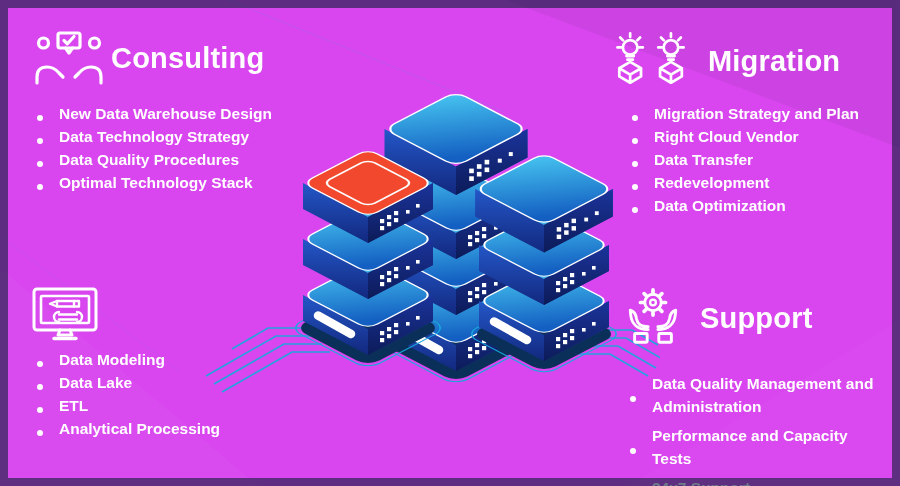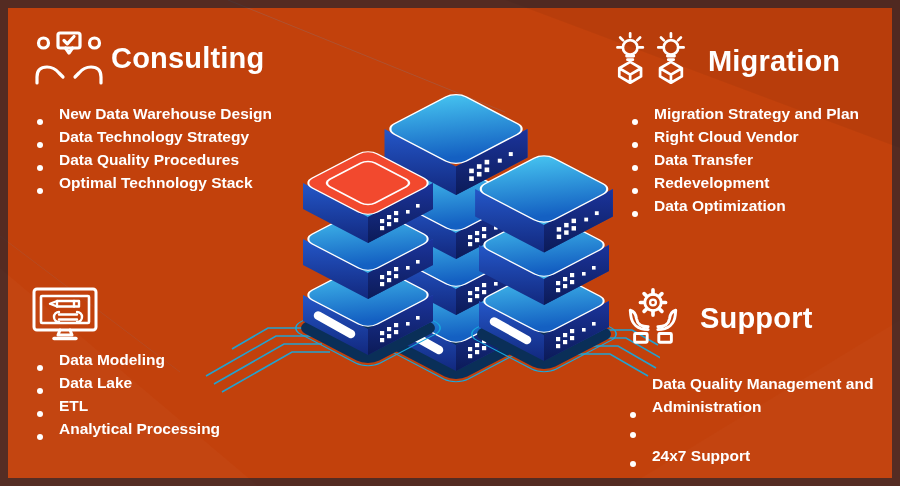--- a/index.html
+++ b/index.html
@@ -1,30 +1,30 @@
 <!DOCTYPE html>
 <html><head>
 <meta charset="utf-8">
 <style>
   html,body{margin:0;padding:0;background:#09243f;}
   .canvas{
     position:relative;width:900px;height:486px;overflow:hidden;
-    background:#c2410c;
+    background:#d946ef;
     font-family:"Liberation Sans",sans-serif;
   }
   .frame{position:absolute;inset:0;border:8px solid rgba(6,27,50,.58);pointer-events:none;z-index:6}
   .bg-decor,.illu{position:absolute;}
   .bg-decor{inset:0;width:900px;height:486px;z-index:0}
   .illu{left:180px;top:80px;width:480px;height:360px;z-index:1}
   .section{position:absolute;color:#fff;z-index:3}
   .sec-header{display:flex;align-items:center}
   .sec-header h2{margin:0;font-size:29px;font-weight:700;letter-spacing:.2px;color:#fff}
   .hdr-icon{flex:0 0 auto}
   ul.svc{list-style:none;margin:0;padding:0}
-  ul.svc li{display:flex;align-items:flex-end;font-size:15.5px;font-weight:600;line-height:23px;color:#fff}
+  ul.svc li{display:flex;align-items:center;font-size:15.5px;font-weight:600;line-height:23px;color:#fff}
   .dot{flex:0 0 6px;width:6px;height:6px;border-radius:50%;background:#fff;margin-top:8px}
   .li-text{margin-left:16px}
 
   .sec-consulting{left:35px;top:30px;width:262px}
   .sec-consulting .sec-header{height:56px}
   .sec-consulting h2{margin-left:8px}
   .sec-consulting ul{margin-top:16px;padding-left:2px}
 
   .sec-migration{left:612px;top:33px;width:278px}
   .sec-migration .sec-header{height:56px}
@@ -267,20 +267,21 @@
       </svg>
       <h2>Support</h2>
     </div>
     <ul class="svc">
         <li>
           <span class="dot"></span>
           <span class="li-text">Data Quality Management and Administration</span>
         </li>
         <li>
           <span class="dot"></span>
+          <span class="li-text">Performance and Capacity Tests</span>
         </li>
         <li>
           <span class="dot"></span>
           <span class="li-text">24x7 Support</span>
         </li>
       </ul>
   </div>
 
   <div class="frame"></div>
 </div>

